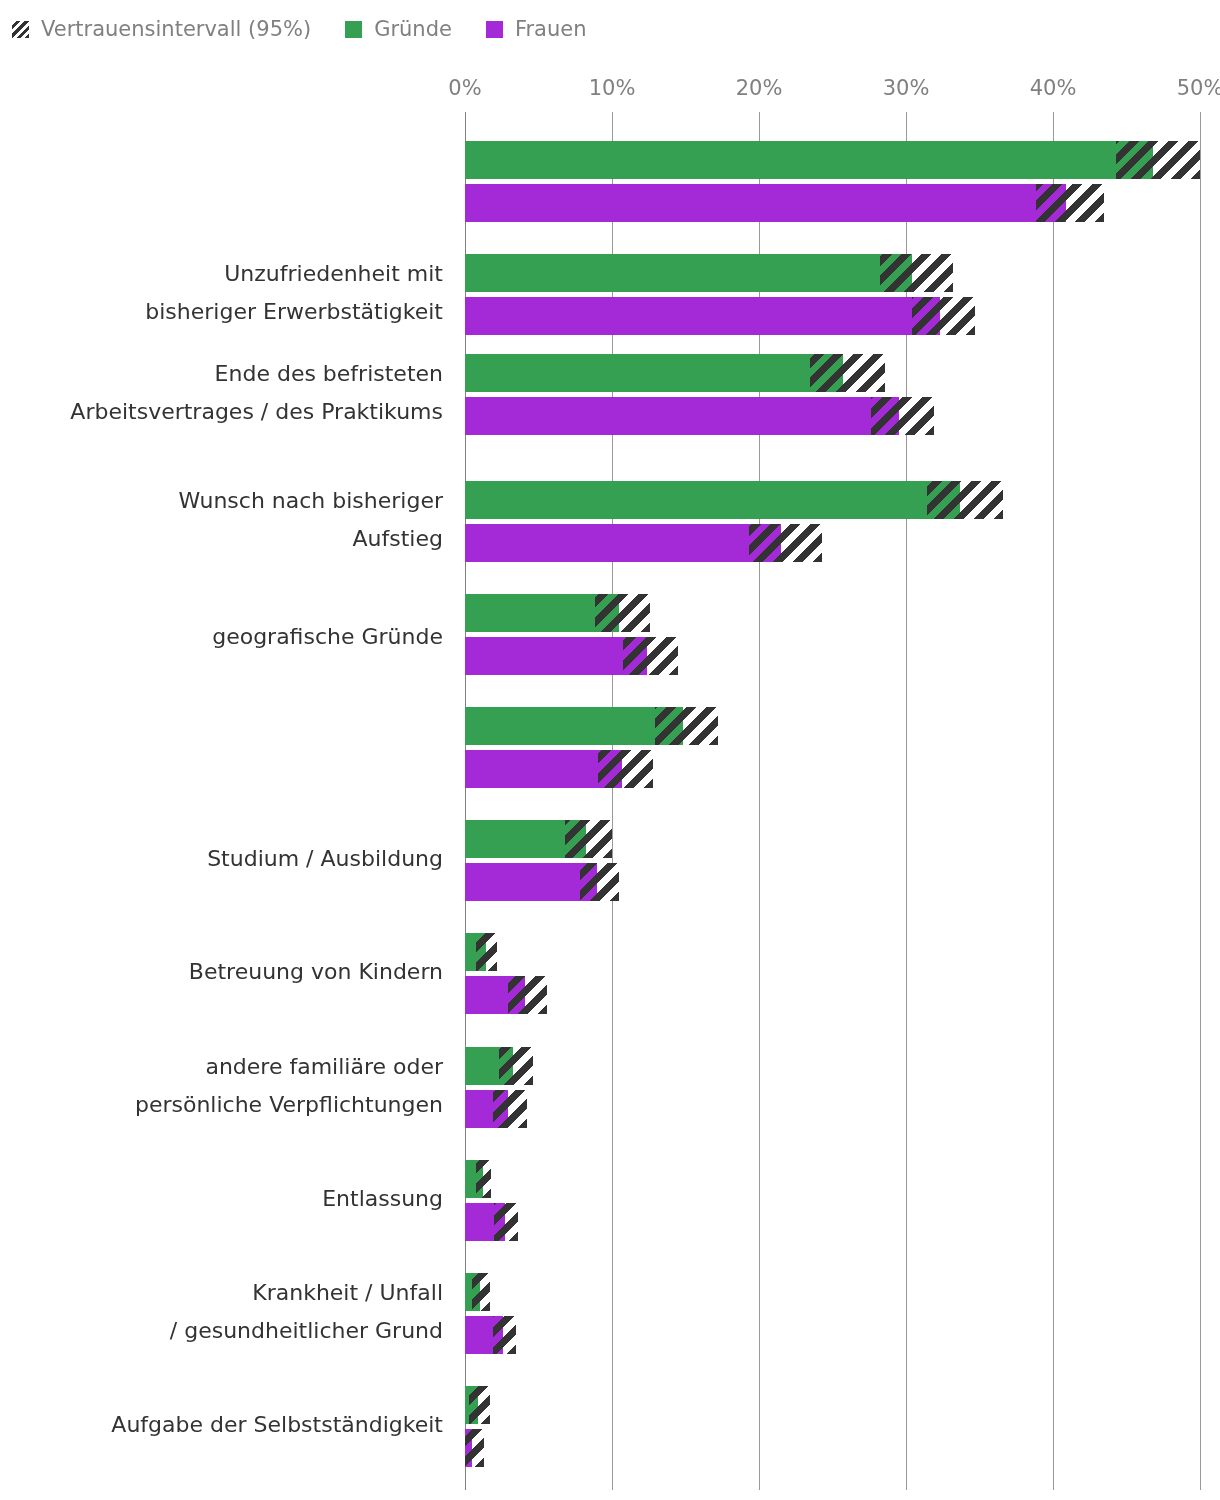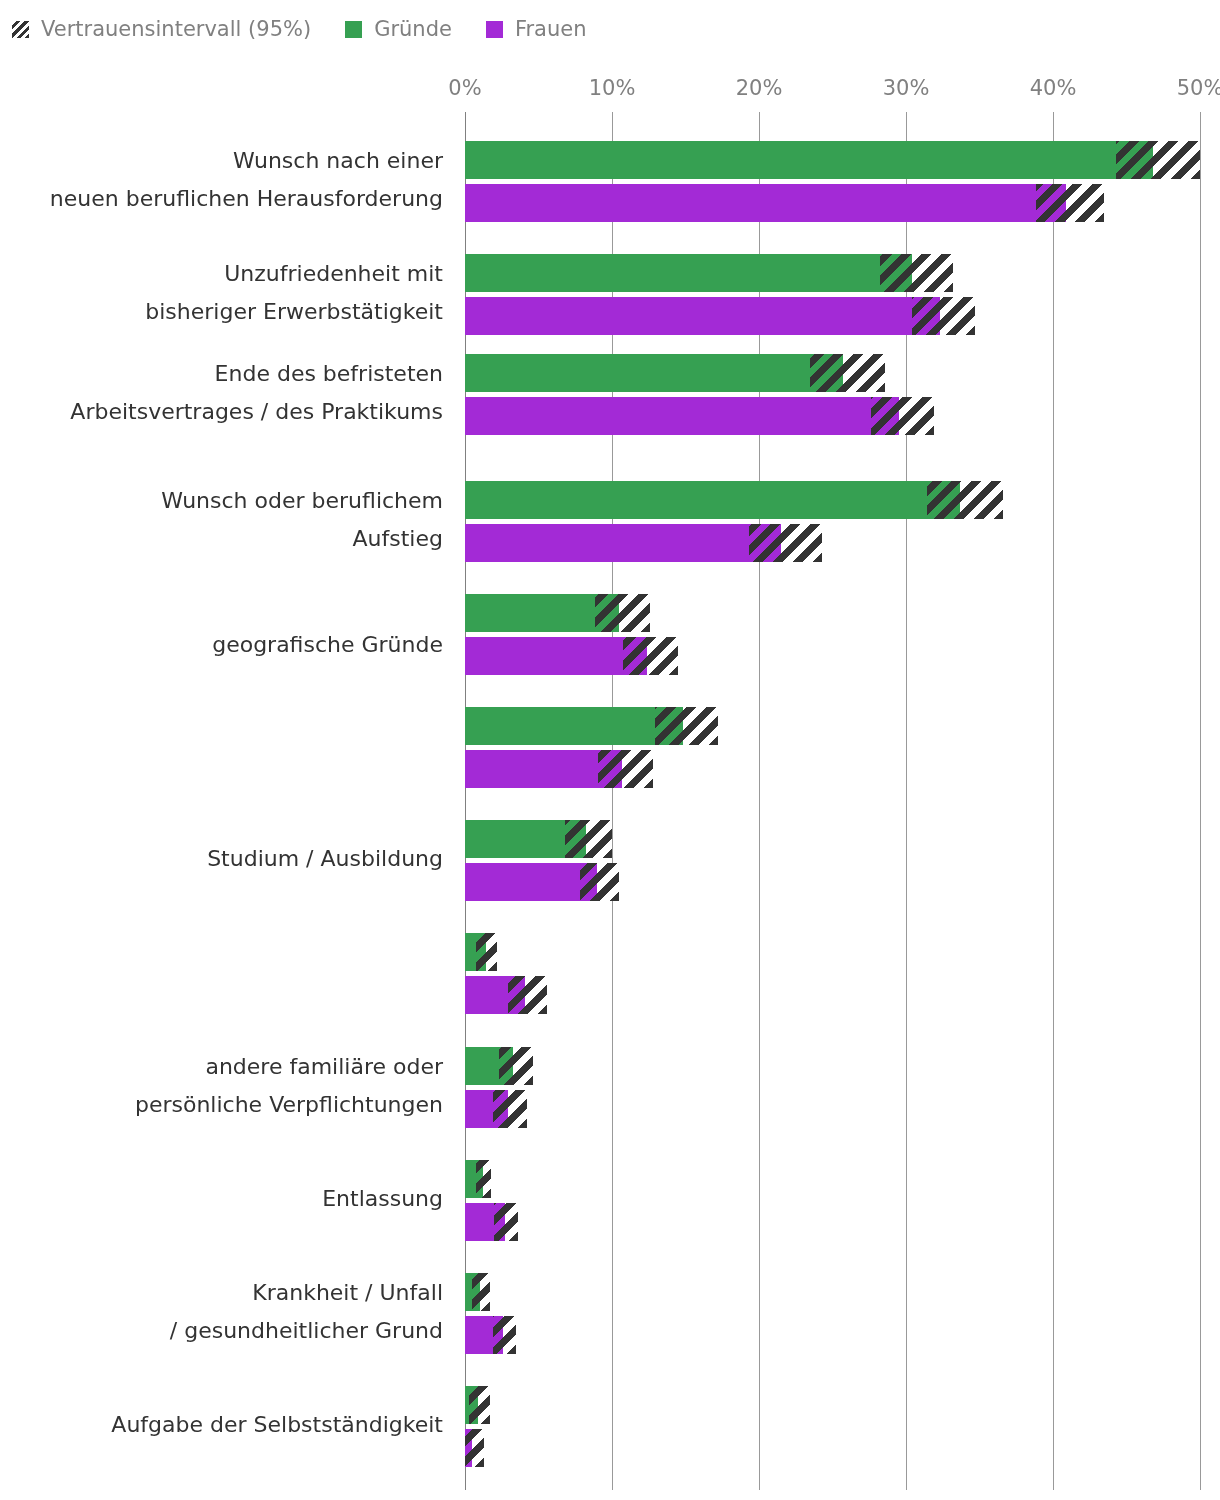--- a/index.html
+++ b/index.html
@@ -152,22 +152,20 @@
       <div class="tick-label" style="left: 147px; top: -36px;">10%</div>
       <div class="gridline" style="left: 294px;"></div>
       <div class="tick-label" style="left: 294px; top: -36px;">20%</div>
       <div class="gridline" style="left: 441px;"></div>
       <div class="tick-label" style="left: 441px; top: -36px;">30%</div>
       <div class="gridline" style="left: 588px;"></div>
       <div class="tick-label" style="left: 588px; top: -36px;">40%</div>
       <div class="gridline" style="left: 735px;"></div>
       <div class="tick-label" style="left: 735px; top: -36px;">50%</div>
       <div class="cat-row" style="top: 29px; height: 81px;">
-        <div class="cat-label" style="top: 1px;">Wunsch nach einer
-neuen beruflichen Herausforderung</div>
         <div class="bar-wrap" title="Männer: 46.8%" style="top: 0px; width: 735px;">
           <div class="bar-solid" style="width: 687.96px; background: rgb(54, 160, 82);"></div>
           <div class="bar-ci" style="left: 651.269px; width: 83.7312px; background-color: transparent;">
             <div style="position: absolute; left: 36.6912px; top: 0px; height: 38px; width: 47.04px; background: rgb(255, 255, 255); z-index: 0;"></div>
             <div style="position: absolute; inset: 0px; z-index: 1; background-image: repeating-linear-gradient(-45deg, rgb(51, 51, 51) 0px, rgb(51, 51, 51) 7px, rgba(255, 255, 255, 0) 7px, rgba(255, 255, 255, 0) 14px);"></div>
           </div>
         </div>
         <div class="bar-wrap" title="Frauen: 40.9%" style="top: 43px; width: 639.45px;">
           <div class="bar-solid" style="width: 601.23px; background: rgb(163, 42, 214);"></div>
           <div class="bar-ci" style="left: 571.418px; width: 68.0316px; background-color: transparent;">
@@ -206,39 +204,39 @@
         </div>
         <div class="bar-wrap" title="Frauen: 29.5%" style="top: 43px; width: 468.93px;">
           <div class="bar-solid" style="width: 433.65px; background: rgb(163, 42, 214);"></div>
           <div class="bar-ci" style="left: 406.132px; width: 62.7984px; background-color: transparent;">
             <div style="position: absolute; left: 27.5184px; top: 0px; height: 38px; width: 35.28px; background: rgb(255, 255, 255); z-index: 0;"></div>
             <div style="position: absolute; inset: 0px; z-index: 1; background-image: repeating-linear-gradient(-45deg, rgb(51, 51, 51) 0px, rgb(51, 51, 51) 7px, rgba(255, 255, 255, 0) 7px, rgba(255, 255, 255, 0) 14px);"></div>
           </div>
         </div>
       </div>
       <div class="cat-row" style="top: 368.6px; height: 81px;">
-        <div class="cat-label" style="top: 1px;">Wunsch oder beruflichem
+        <div class="cat-label" style="top: 1px;">Wunsch nach bisheriger
 Aufstieg</div>
         <div class="bar-wrap" title="Männer: 33.7%" style="top: 0px; width: 538.02px;">
           <div class="bar-solid" style="width: 495.39px; background: rgb(54, 160, 82);"></div>
           <div class="bar-ci" style="left: 462.139px; width: 75.8814px; background-color: transparent;">
             <div style="position: absolute; left: 33.2514px; top: 0px; height: 38px; width: 42.63px; background: rgb(255, 255, 255); z-index: 0;"></div>
             <div style="position: absolute; inset: 0px; z-index: 1; background-image: repeating-linear-gradient(-45deg, rgb(51, 51, 51) 0px, rgb(51, 51, 51) 7px, rgba(255, 255, 255, 0) 7px, rgba(255, 255, 255, 0) 14px);"></div>
           </div>
         </div>
         <div class="bar-wrap" title="Frauen: 21.5%" style="top: 43px; width: 357.21px;">
           <div class="bar-solid" style="width: 316.05px; background: rgb(163, 42, 214);"></div>
           <div class="bar-ci" style="left: 283.945px; width: 73.2648px; background-color: transparent;">
             <div style="position: absolute; left: 32.1048px; top: 0px; height: 38px; width: 41.16px; background: rgb(255, 255, 255); z-index: 0;"></div>
             <div style="position: absolute; inset: 0px; z-index: 1; background-image: repeating-linear-gradient(-45deg, rgb(51, 51, 51) 0px, rgb(51, 51, 51) 7px, rgba(255, 255, 255, 0) 7px, rgba(255, 255, 255, 0) 14px);"></div>
           </div>
         </div>
       </div>
       <div class="cat-row" style="top: 481.8px; height: 81px;">
-        <div class="cat-label" style="top: 32px;">geografische Gründe</div>
+        <div class="cat-label" style="top: 24px;">geografische Gründe</div>
         <div class="bar-wrap" title="Männer: 10.5%" style="top: 0px; width: 185.22px;">
           <div class="bar-solid" style="width: 154.35px; background: rgb(54, 160, 82);"></div>
           <div class="bar-ci" style="left: 130.271px; width: 54.9486px; background-color: transparent;">
             <div style="position: absolute; left: 24.0786px; top: 0px; height: 38px; width: 30.87px; background: rgb(255, 255, 255); z-index: 0;"></div>
             <div style="position: absolute; inset: 0px; z-index: 1; background-image: repeating-linear-gradient(-45deg, rgb(51, 51, 51) 0px, rgb(51, 51, 51) 7px, rgba(255, 255, 255, 0) 7px, rgba(255, 255, 255, 0) 14px);"></div>
           </div>
         </div>
         <div class="bar-wrap" title="Frauen: 12.4%" style="top: 43px; width: 213.15px;">
           <div class="bar-solid" style="width: 182.28px; background: rgb(163, 42, 214);"></div>
           <div class="bar-ci" style="left: 158.201px; width: 54.9486px; background-color: transparent;">
@@ -274,20 +272,21 @@
         </div>
         <div class="bar-wrap" title="Frauen: 9%" style="top: 43px; width: 154.35px;">
           <div class="bar-solid" style="width: 132.3px; background: rgb(163, 42, 214);"></div>
           <div class="bar-ci" style="left: 115.101px; width: 39.249px; background-color: transparent;">
             <div style="position: absolute; left: 17.199px; top: 0px; height: 38px; width: 22.05px; background: rgb(255, 255, 255); z-index: 0;"></div>
             <div style="position: absolute; inset: 0px; z-index: 1; background-image: repeating-linear-gradient(-45deg, rgb(51, 51, 51) 0px, rgb(51, 51, 51) 7px, rgba(255, 255, 255, 0) 7px, rgba(255, 255, 255, 0) 14px);"></div>
           </div>
         </div>
       </div>
       <div class="cat-row" style="top: 821.4px; height: 81px;">
+        <div class="cat-label" style="top: 20px;">Betreuung von Kindern</div>
         <div class="bar-wrap" title="Männer: 1.4%" style="top: 0px; width: 32.34px;">
           <div class="bar-solid" style="width: 20.58px; background: rgb(54, 160, 82);"></div>
           <div class="bar-ci" style="left: 11.4072px; width: 20.9328px; background-color: transparent;">
             <div style="position: absolute; left: 9.1728px; top: 0px; height: 38px; width: 11.76px; background: rgb(255, 255, 255); z-index: 0;"></div>
             <div style="position: absolute; inset: 0px; z-index: 1; background-image: repeating-linear-gradient(-45deg, rgb(51, 51, 51) 0px, rgb(51, 51, 51) 7px, rgba(255, 255, 255, 0) 7px, rgba(255, 255, 255, 0) 14px);"></div>
           </div>
         </div>
         <div class="bar-wrap" title="Frauen: 4.1%" style="top: 43px; width: 82.32px;">
           <div class="bar-solid" style="width: 60.27px; background: rgb(163, 42, 214);"></div>
           <div class="bar-ci" style="left: 43.071px; width: 39.249px; background-color: transparent;">

